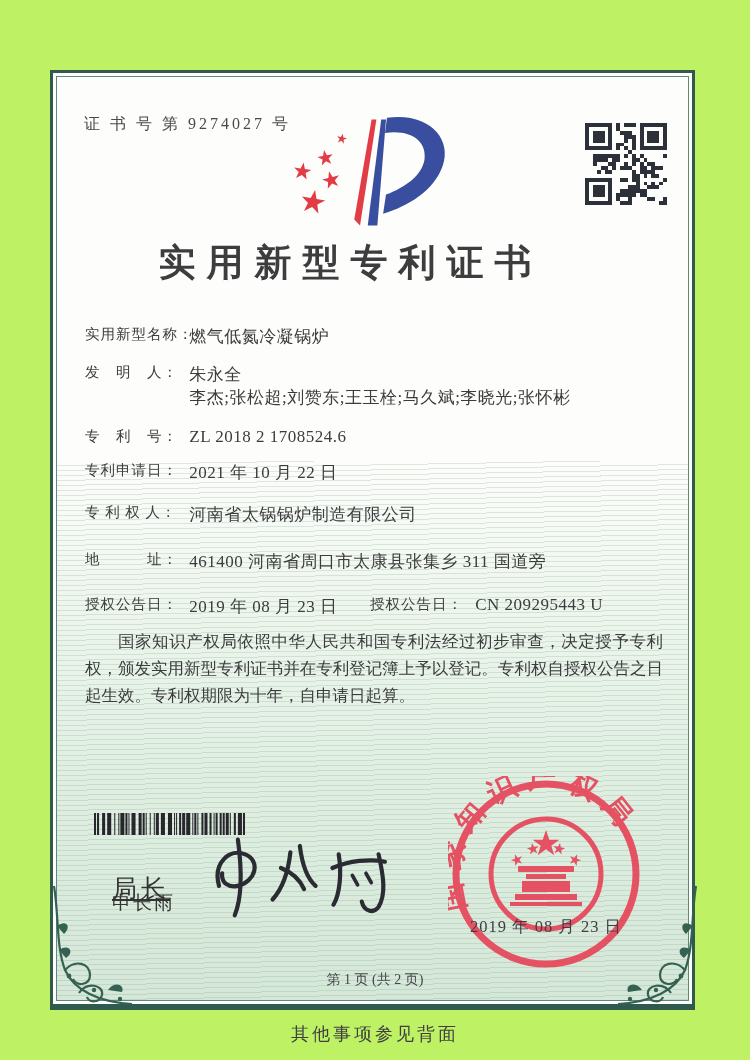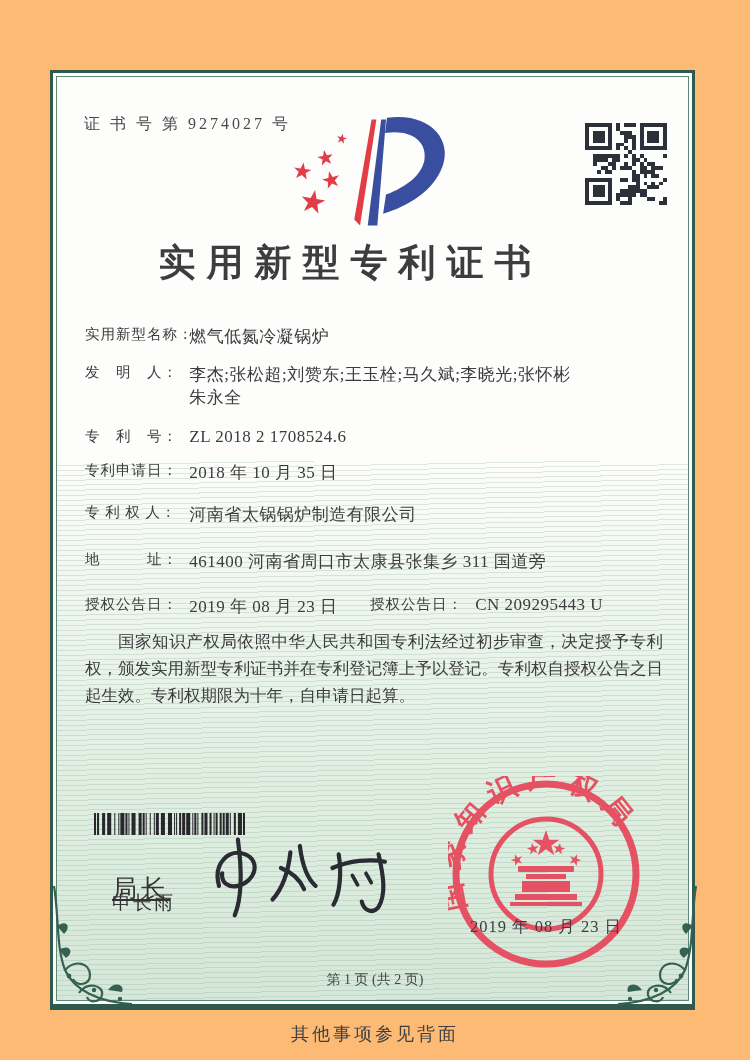--- a/index.html
+++ b/index.html
@@ -1,17 +1,17 @@
 <!DOCTYPE html>
 <html><head>
 <meta charset="utf-8">
 <style>
   html,body{margin:0;padding:0;}
   body{font-family:"Liberation Serif","DejaVu Serif",serif;background:#e8e8e4;}
-  .page{position:relative;width:750px;height:1060px;background:#fdba74;overflow:hidden;margin:0 auto;}
+  .page{position:relative;width:750px;height:1060px;background:#bef264;overflow:hidden;margin:0 auto;}
 
   
   .frame{position:absolute;left:50px;top:70px;width:645px;height:940px;
          border:3px solid #2f5a4d;border-bottom-width:6px;background:#fdfdfb;box-sizing:border-box;}
   .frame-inner{position:absolute;inset:3px;border:1px solid #5d8a77;pointer-events:none;}
   .guilloche{position:absolute;left:3px;right:3px;bottom:3px;height:58%;
     background:
       repeating-linear-gradient(179deg, rgba(255,255,255,0) 0 4px, rgba(108,158,126,0.22) 4px 5px),
       linear-gradient(180deg, rgba(223,238,224,0) 0%, rgba(223,238,224,0.55) 30%, #dfeee1 62%, #d5e7d8 100%);
   }
@@ -298,33 +298,33 @@
   <div class="title">实用新型专利证书</div>
 
   <div class="frow" style="top:325px">
     <span class="flabel">实用新型名称：</span>
     <span class="fvalue">燃气低氮冷凝锅炉</span>
   </div>
 
   <div class="frow" style="top:363px">
     <span class="flabel">发　明　人：</span>
     <span class="fvalue">
+      <span class="vline">朱永全</span>
       <span class="vline">李杰;张松超;刘赞东;王玉栓;马久斌;李晓光;张怀彬</span>
-      <span class="vline">朱永全</span>
     </span>
   </div>
 
   <div class="frow" style="top:427px">
     <span class="flabel">专　利　号：</span>
     <span class="fvalue">ZL 2018 2 1708524.6</span>
   </div>
 
   <div class="frow" style="top:461px">
     <span class="flabel">专利申请日：</span>
-    <span class="fvalue">2018 年 10 月 35 日</span>
+    <span class="fvalue">2021 年 10 月 22 日</span>
   </div>
 
   <div class="frow" style="top:503px">
     <span class="flabel">专 利 权 人：</span>
     <span class="fvalue">河南省太锅锅炉制造有限公司</span>
   </div>
 
   <div class="frow" style="top:550px">
     <span class="flabel">地　　　址：</span>
     <span class="fvalue">461400 河南省周口市太康县张集乡 311 国道旁</span>

